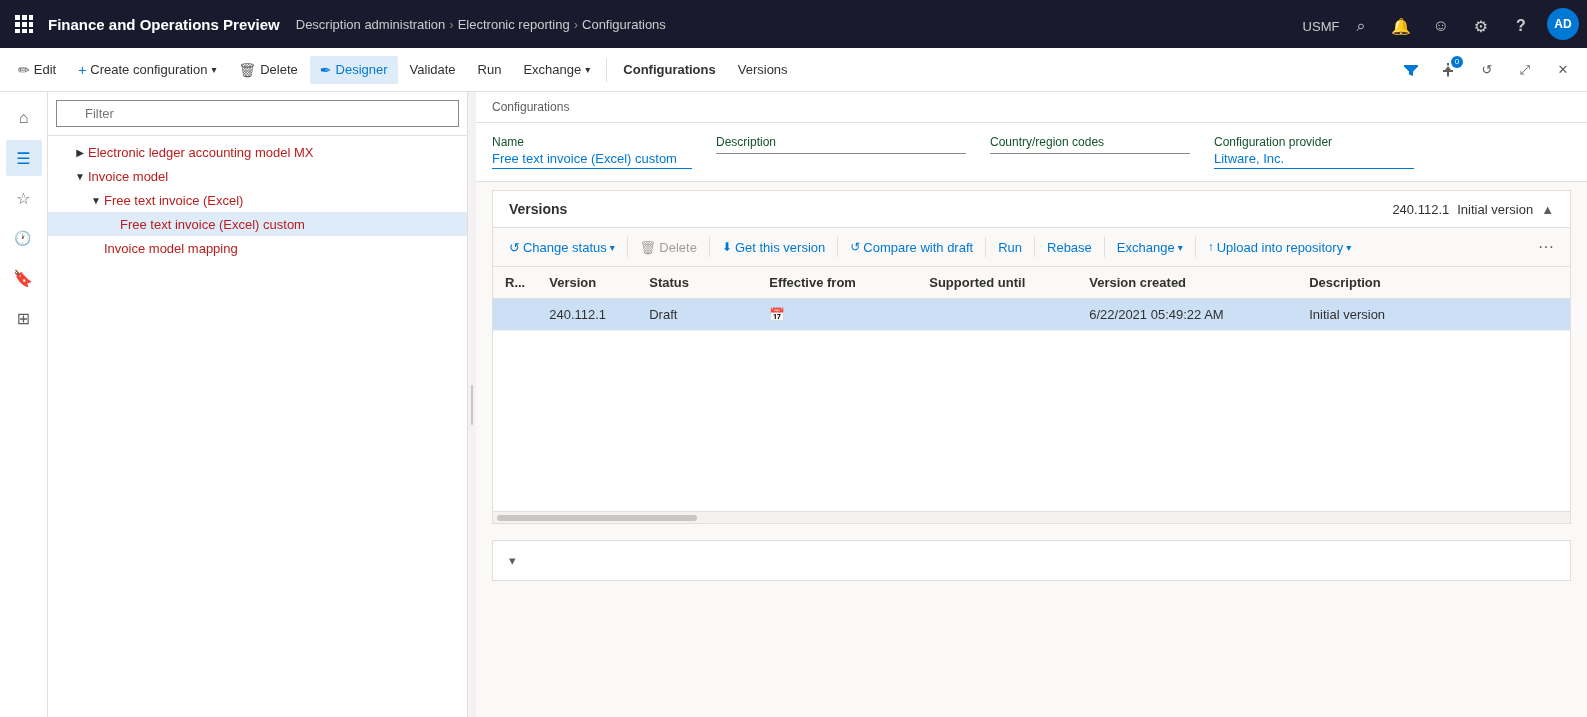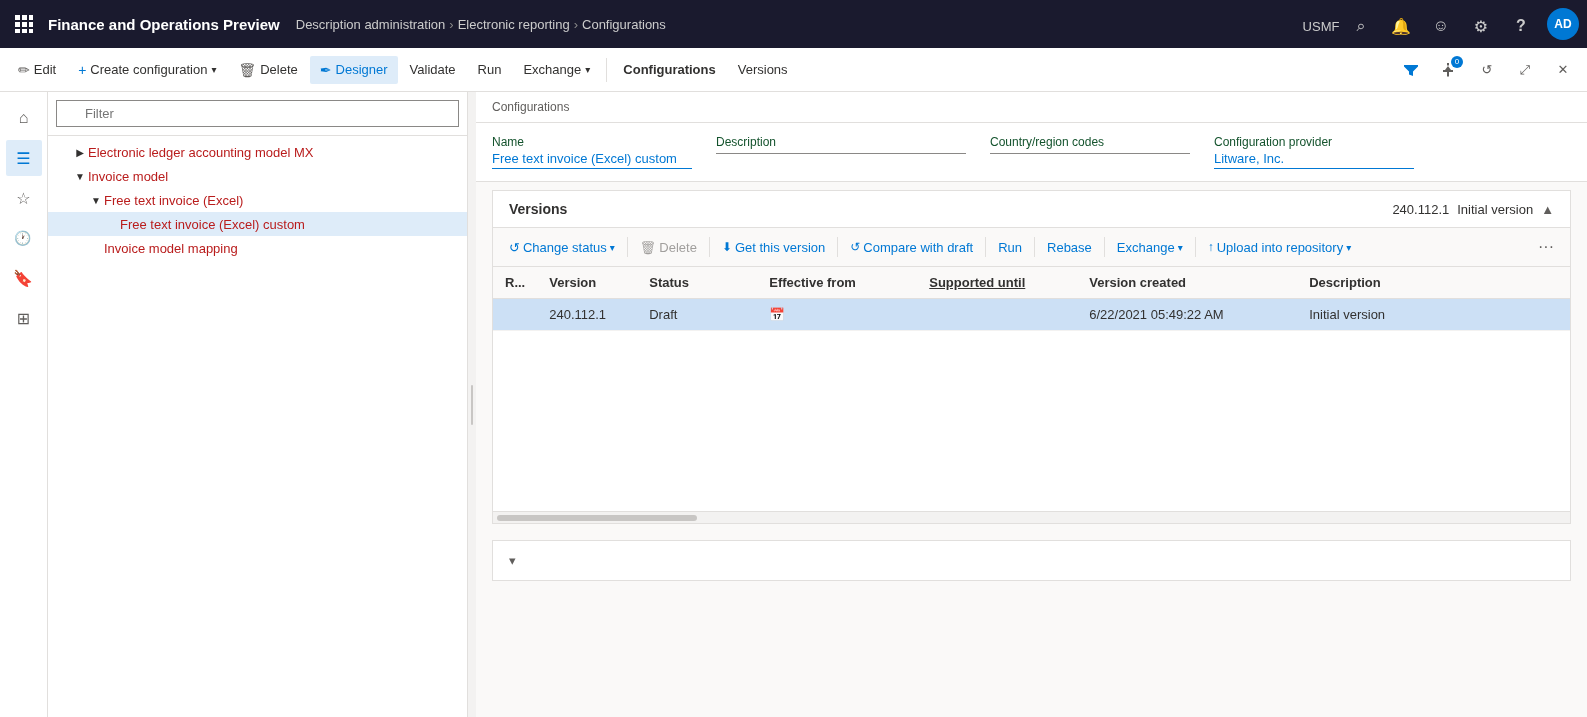--- a/index.html
+++ b/index.html
@@ -94,21 +94,21 @@
     
     .versions-table { width: 100%; border-collapse: collapse; font-size: 13px; }
     .versions-table th { text-align: left; padding: 8px 12px; background: #faf9f8; color: #323130; font-weight: 600; border-bottom: 1px solid #e1dfdd; white-space: nowrap; }
     .versions-table td { padding: 8px 12px; border-bottom: 1px solid #f3f2f1; color: #323130; }
     .versions-table tr.selected-row td { background: #deecf9; }
     .versions-table tr.selected-row td { background: #cce0f5; }
     .col-r { width: 40px; }
     .col-version { width: 100px; }
     .col-status { width: 120px; }
     .col-effective { width: 160px; }
-    .col-supported { width: 160px; text-decoration: underline; }
+    .col-supported { width: 160px; }
     .col-created { width: 220px; }
     .col-desc { }
     .calendar-icon { color: #605e5c; cursor: pointer; font-size: 13px; }
 
     
     .iso-section { background: #fff; margin: 8px 16px; border: 1px solid #e1dfdd; }
     .iso-header { display: flex; align-items: center; padding: 12px 16px; cursor: pointer; }
     .iso-title { font-size: 14px; font-weight: 600; color: #323130; flex: 1; }
 
     

